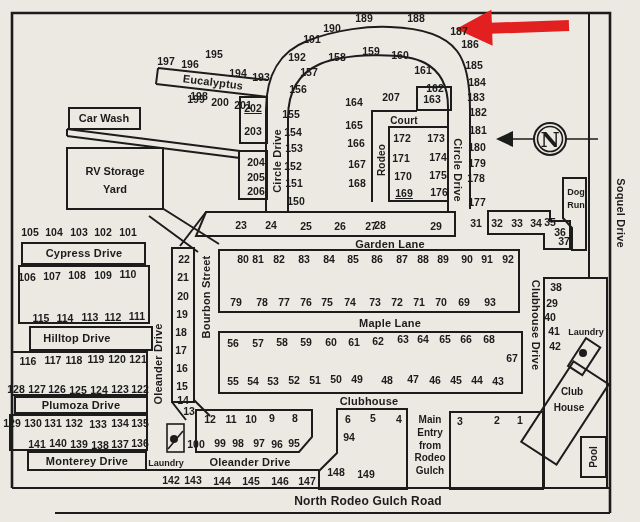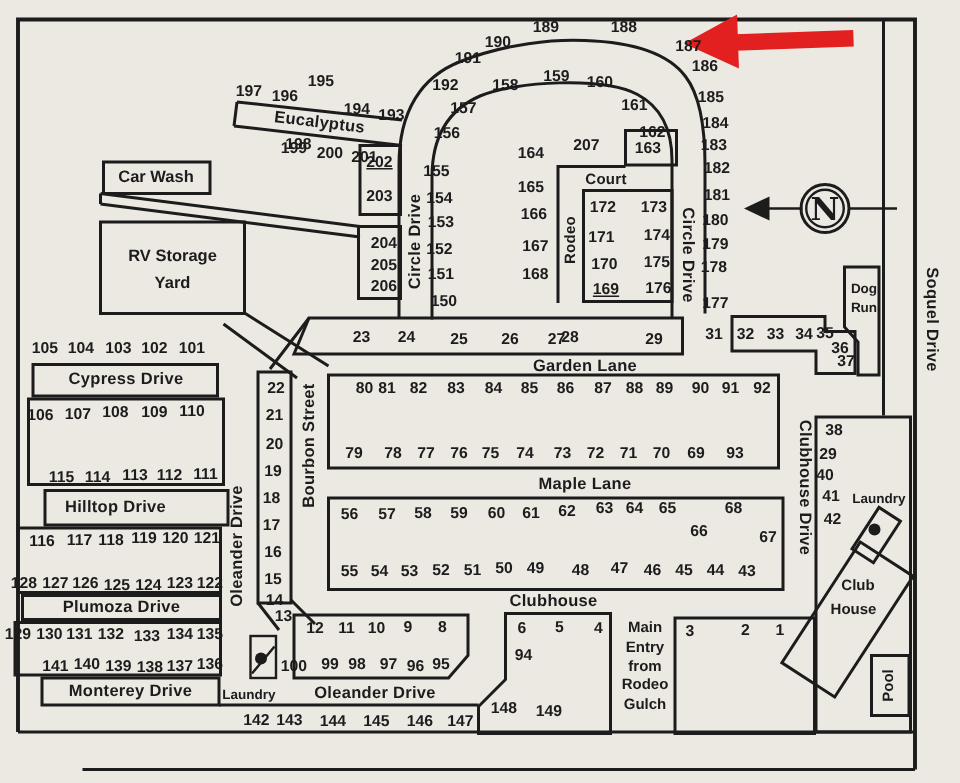--- a/index.html
+++ b/index.html
@@ -177,21 +177,21 @@
       <span class="lot" style="left: 233px; top: 343px; transform: translate(-50%, -50%);">56</span>
       <span class="lot" style="left: 258px; top: 343px; transform: translate(-50%, -50%);">57</span>
       <span class="lot" style="left: 282px; top: 342px; transform: translate(-50%, -50%);">58</span>
       <span class="lot" style="left: 306px; top: 342px; transform: translate(-50%, -50%);">59</span>
       <span class="lot" style="left: 331px; top: 342px; transform: translate(-50%, -50%);">60</span>
       <span class="lot" style="left: 354px; top: 342px; transform: translate(-50%, -50%);">61</span>
       <span class="lot" style="left: 378px; top: 341px; transform: translate(-50%, -50%);">62</span>
       <span class="lot" style="left: 403px; top: 339px; transform: translate(-50%, -50%);">63</span>
       <span class="lot" style="left: 423px; top: 339px; transform: translate(-50%, -50%);">64</span>
       <span class="lot" style="left: 445px; top: 339px; transform: translate(-50%, -50%);">65</span>
-      <span class="lot" style="left: 466px; top: 354px; transform: translate(-50%, -50%);">66</span>
+      <span class="lot" style="left: 466px; top: 339px; transform: translate(-50%, -50%);">66</span>
       <span class="lot" style="left: 512px; top: 358px; transform: translate(-50%, -50%);">67</span>
       <span class="lot" style="left: 489px; top: 339px; transform: translate(-50%, -50%);">68</span>
       <span class="lot" style="left: 464px; top: 302px; transform: translate(-50%, -50%);">69</span>
       <span class="lot" style="left: 441px; top: 302px; transform: translate(-50%, -50%);">70</span>
       <span class="lot" style="left: 419px; top: 302px; transform: translate(-50%, -50%);">71</span>
       <span class="lot" style="left: 397px; top: 302px; transform: translate(-50%, -50%);">72</span>
       <span class="lot" style="left: 375px; top: 302px; transform: translate(-50%, -50%);">73</span>
       <span class="lot" style="left: 350px; top: 302px; transform: translate(-50%, -50%);">74</span>
       <span class="lot" style="left: 327px; top: 302px; transform: translate(-50%, -50%);">75</span>
       <span class="lot" style="left: 306px; top: 302px; transform: translate(-50%, -50%);">76</span>
@@ -339,20 +339,21 @@
       <span class="street" style="left: 369px; top: 401px; transform: translate(-50%, -50%);">Clubhouse</span>
       <span class="street" style="left: 206px; top: 297px; transform: translate(-50%, -50%) rotate(-90deg);">Bourbon Street</span>
       <span class="street" style="left: 158px; top: 364px; transform: translate(-50%, -50%) rotate(-90deg);">Oleander Drive</span>
       <span class="street" style="left: 250px; top: 462px; transform: translate(-50%, -50%);">Oleander Drive</span>
       <span class="street" style="left: 84px; top: 253px; transform: translate(-50%, -50%);">Cypress Drive</span>
       <span class="street" style="left: 77px; top: 338px; transform: translate(-50%, -50%);">Hilltop Drive</span>
       <span class="street" style="left: 81px; top: 405px; transform: translate(-50%, -50%);">Plumoza Drive</span>
       <span class="street" style="left: 87px; top: 461px; transform: translate(-50%, -50%);">Monterey Drive</span>
       <span class="street" style="left: 536px; top: 325px; transform: translate(-50%, -50%) rotate(90deg);">Clubhouse Drive</span>
       <span class="street" style="left: 621px; top: 213px; transform: translate(-50%, -50%) rotate(90deg);">Soquel Drive</span>
+      <span class="street" style="left: 368px; top: 501px; font-size: 12px; transform: translate(-50%, -50%);">North Rodeo Gulch Road</span>
     </div>
 
   <div class="layer">
       <span class="poi" style="left: 104px; top: 118px; font-size: 11px; transform: translate(-50%, -50%);">Car Wash</span>
       <span class="poi" style="left: 115px; top: 171px; font-size: 11px; transform: translate(-50%, -50%);">RV Storage</span>
       <span class="poi" style="left: 115px; top: 189px; font-size: 11px; transform: translate(-50%, -50%);">Yard</span>
       <span class="poi" style="left: 576px; top: 192px; font-size: 9px; transform: translate(-50%, -50%);">Dog</span>
       <span class="poi" style="left: 576px; top: 205px; font-size: 9px; transform: translate(-50%, -50%);">Run</span>
       <span class="poi" style="left: 572px; top: 391px; font-size: 10px; transform: translate(-50%, -50%);">Club</span>
       <span class="poi" style="left: 569px; top: 407px; font-size: 10px; transform: translate(-50%, -50%);">House</span>

